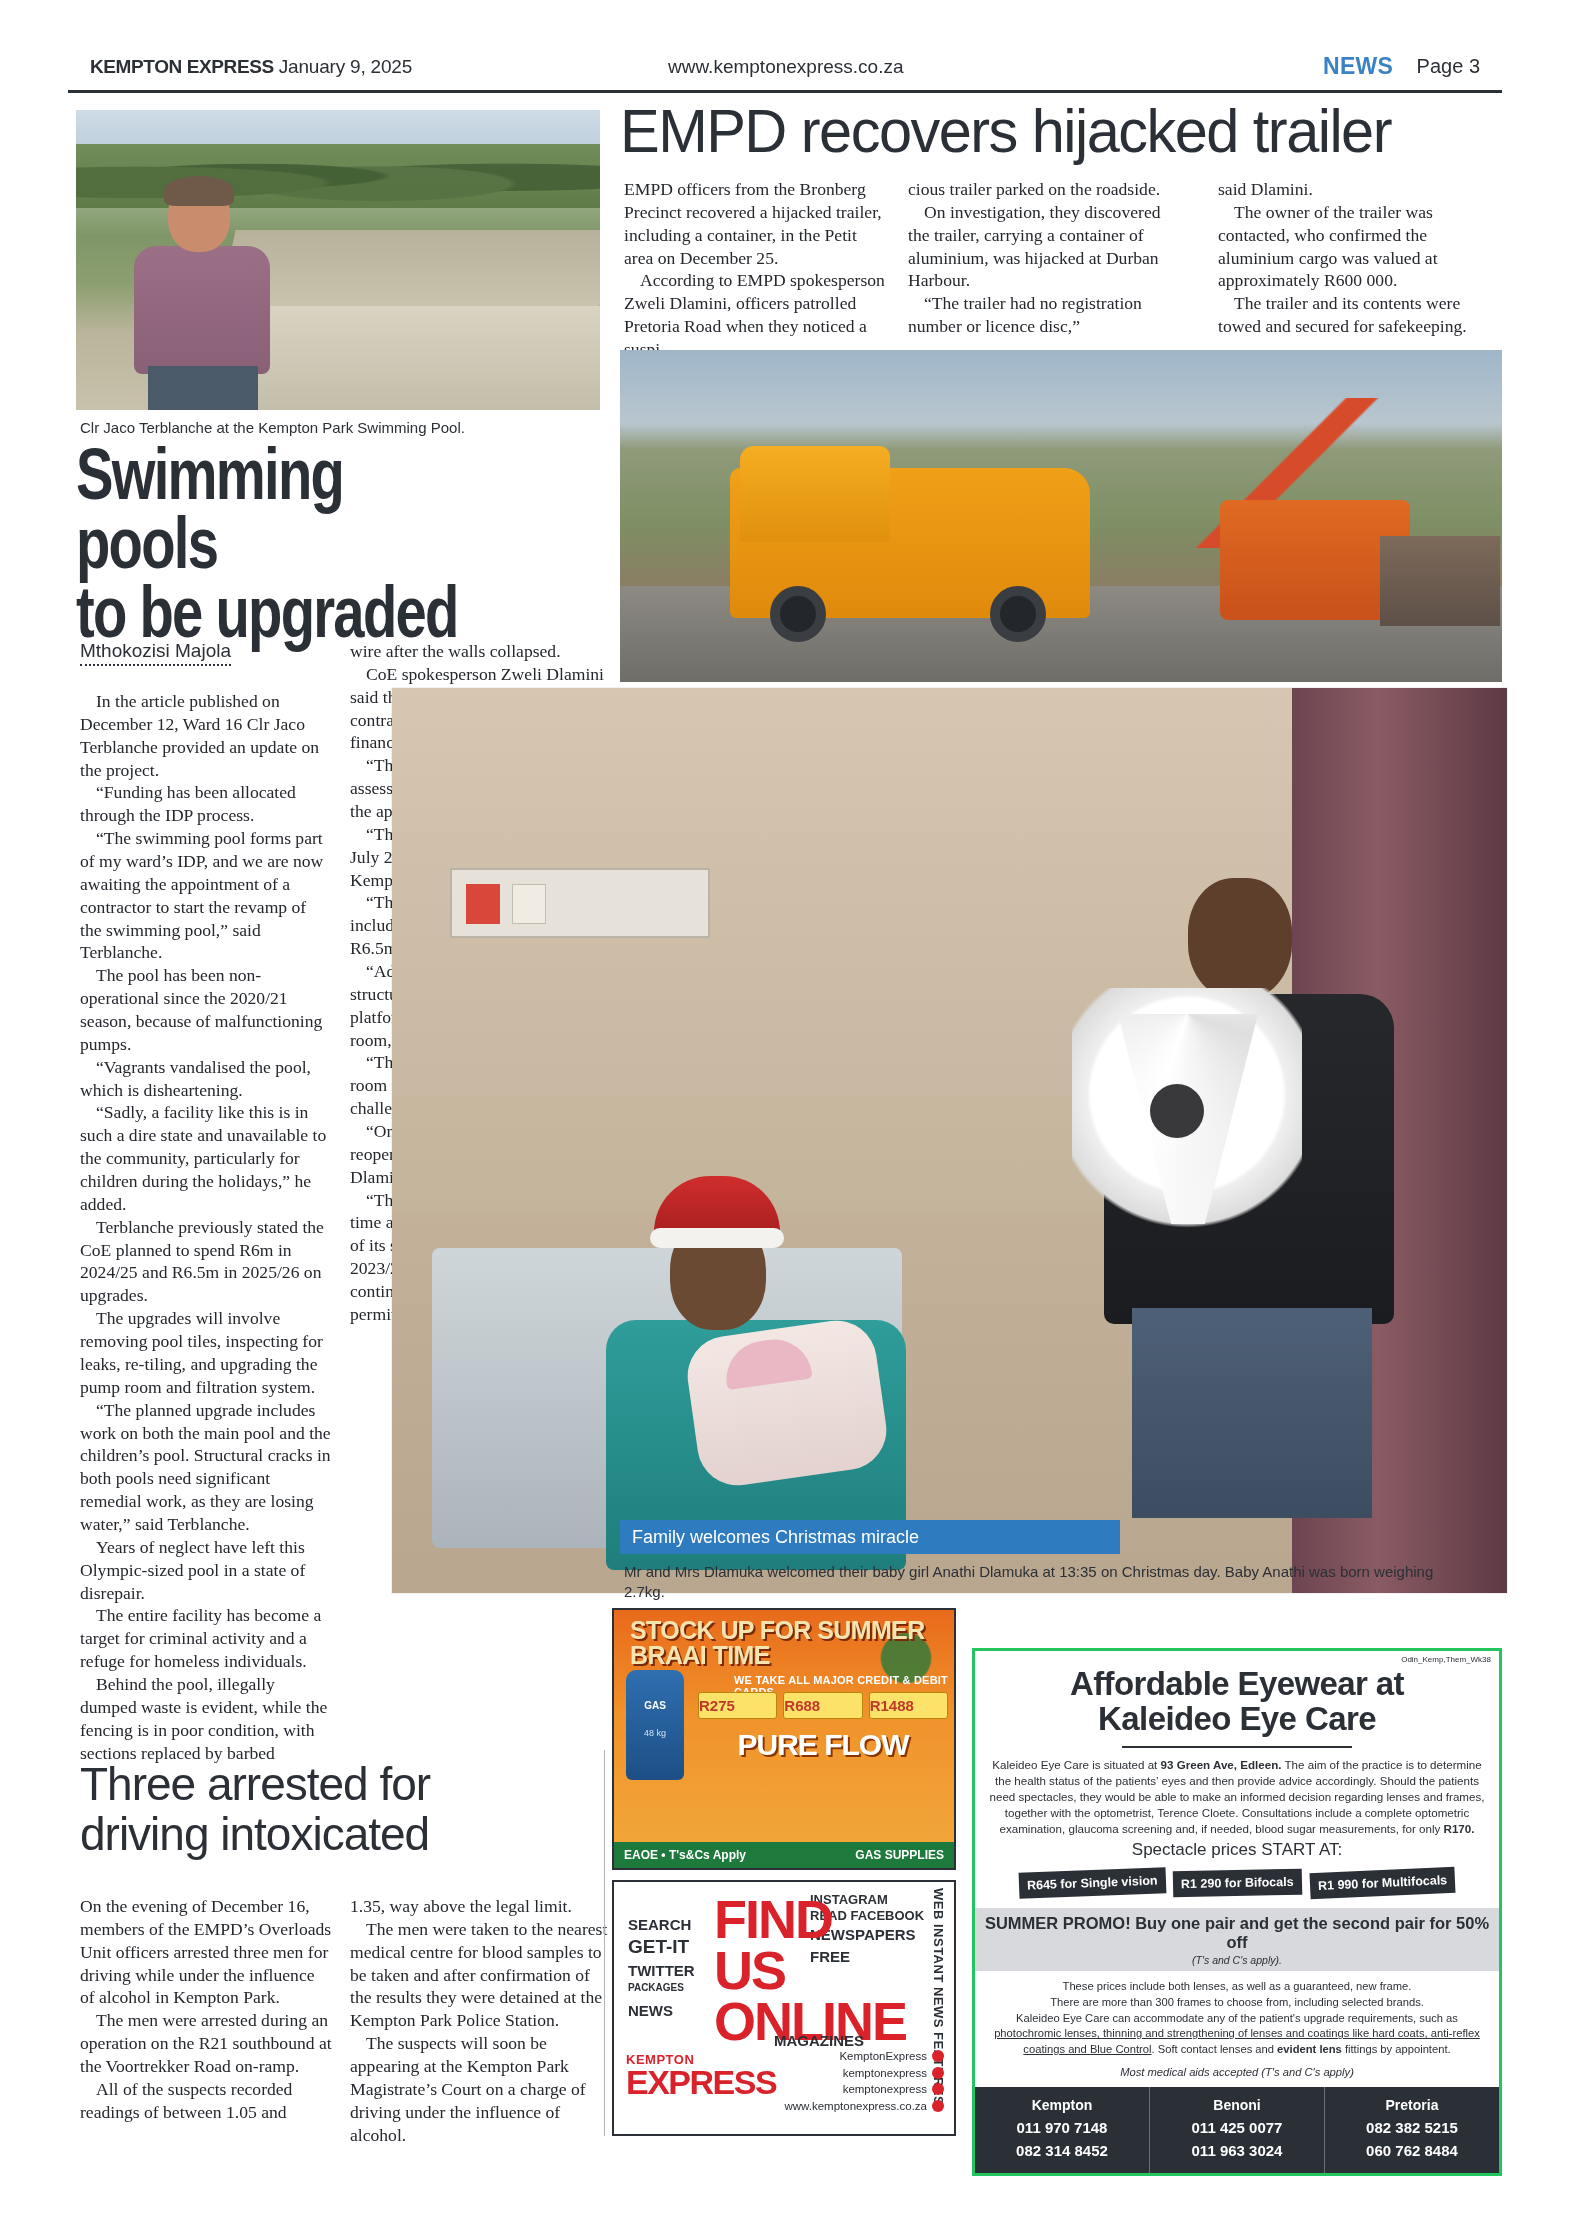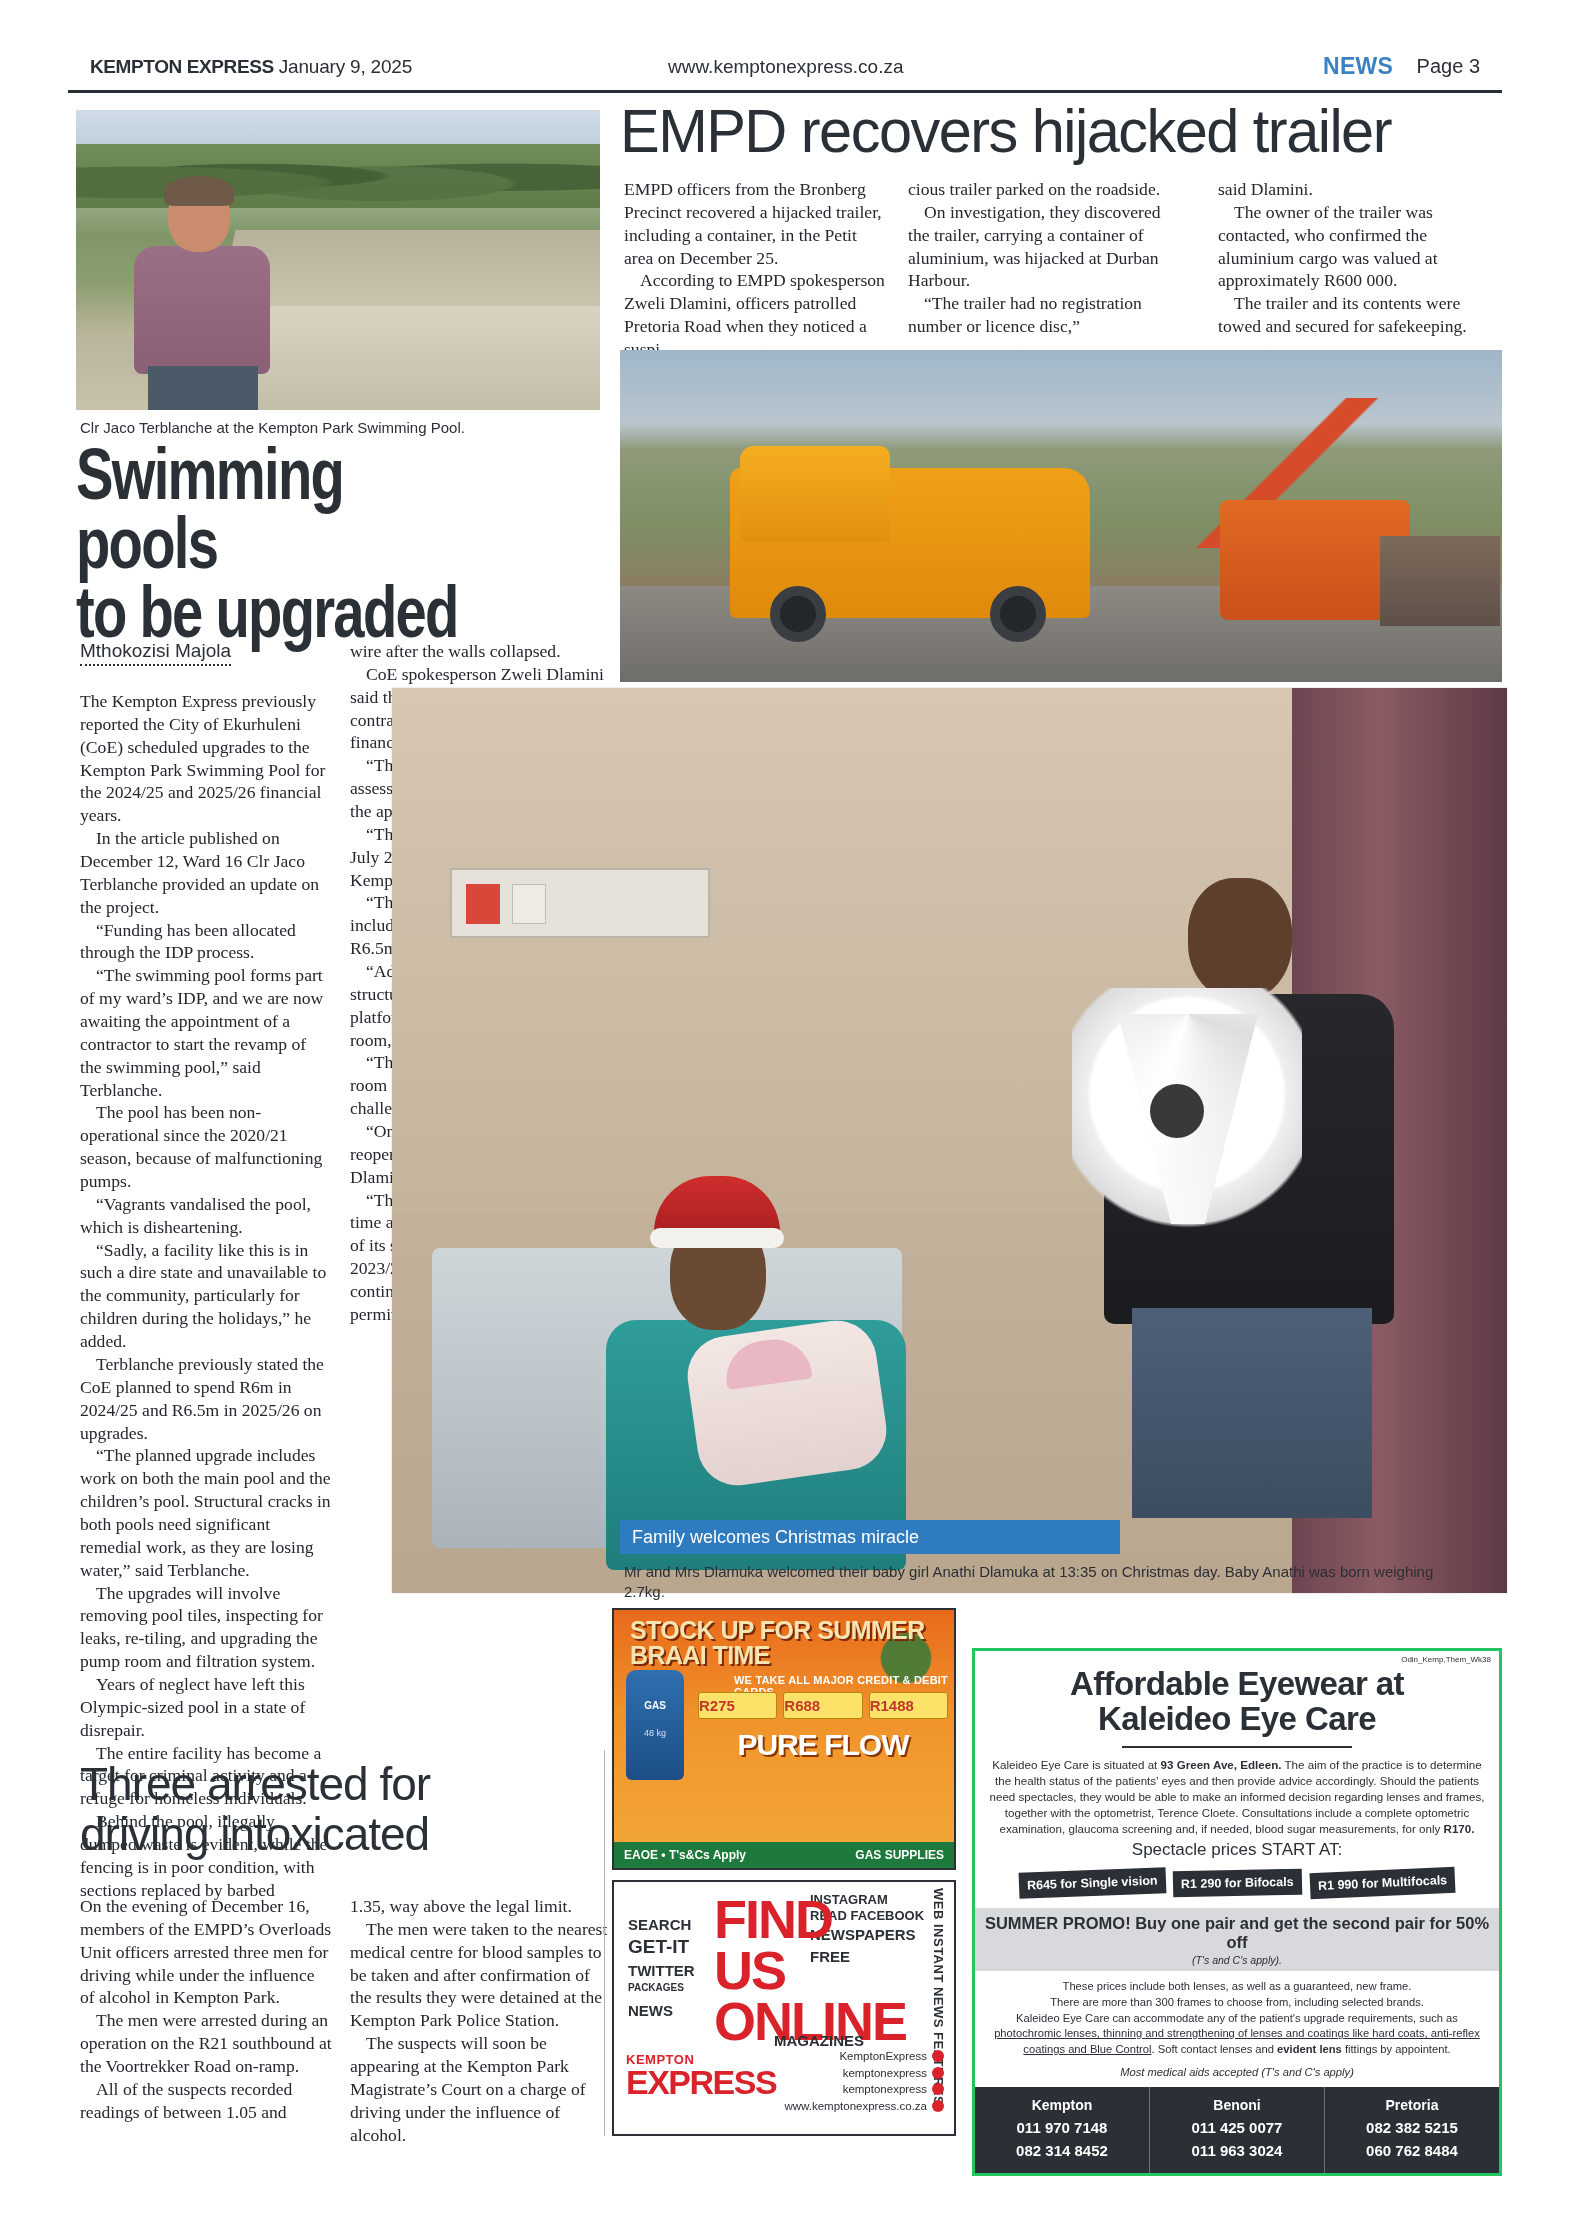--- a/index.html
+++ b/index.html
@@ -472,30 +472,29 @@
   <div class="caption-pool">Clr Jaco Terblanche at the Kempton Park Swimming Pool.</div>
 
   <div class="pool-headline">
     <span>Swimming pools</span>
     <span>to be upgraded</span>
   </div>
 
   <div class="byline">Mthokozisi Majola</div>
 
   <div class="col" id="pool-col1">
-      <p class="noindent">The Kempton Express previously reported the City of Ekurhuleni (CoE) scheduled upgrades to the Kempton Park Swimming Pool for the 2024/25 and 2025/26 financial years.</p>
       <p>In the article published on December 12, Ward 16 Clr Jaco Terblanche provided an update on the project.</p>
       <p>“Funding has been allocated through the IDP process.</p>
       <p>“The swimming pool forms part of my ward’s IDP, and we are now awaiting the appointment of a contractor to start the revamp of the swimming pool,” said Terblanche.</p>
       <p>The pool has been non-operational since the 2020/21 season, because of malfunctioning pumps.</p>
       <p>“Vagrants vandalised the pool, which is disheartening.</p>
       <p>“Sadly, a facility like this is in such a dire state and unavailable to the community, particularly for children during the holidays,” he added.</p>
       <p>Terblanche previously stated the CoE planned to spend R6m in 2024/25 and R6.5m in 2025/26 on upgrades.</p>
+      <p>The upgrades will involve removing pool tiles, inspecting for leaks, re-tiling, and upgrading the pump room and filtration system.</p>
       <p>“The planned upgrade includes work on both the main pool and the children’s pool. Structural cracks in both pools need significant remedial work, as they are losing water,” said Terblanche.</p>
-      <p>The upgrades will involve removing pool tiles, inspecting for leaks, re-tiling, and upgrading the pump room and filtration system.</p>
       <p>Years of neglect have left this Olympic-sized pool in a state of disrepair.</p>
       <p>The entire facility has become a target for criminal activity and a refuge for homeless individuals.</p>
       <p>Behind the pool, illegally dumped waste is evident, while the fencing is in poor condition, with sections replaced by barbed</p>
     </div>
   <div class="col" id="pool-col2">
       <p class="noindent">wire after the walls collapsed.</p>
       <p>CoE spokesperson Zweli Dlamini said the appointment of the contractor is expected in the new financial year.</p>
       <p>“The CoE will conduct a thorough assessment of the pool, together with the appointed contractor.</p>
       <p>“The work is expected to start in July 2025, as the majority of Kempton Park pools are operational.</p>
       <p>“The budget of R5.25m has been included for the pool upgrades, with R6.5m in the next financial year.</p>

